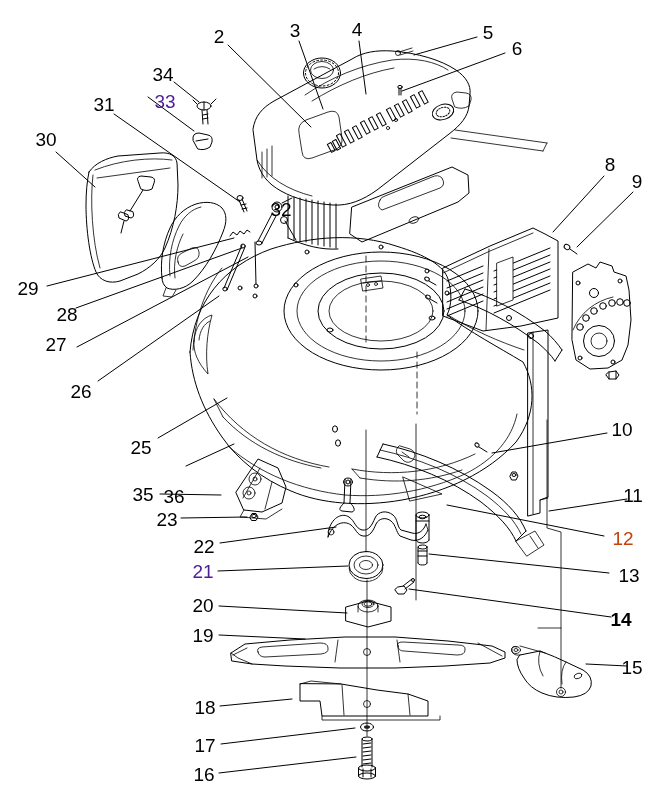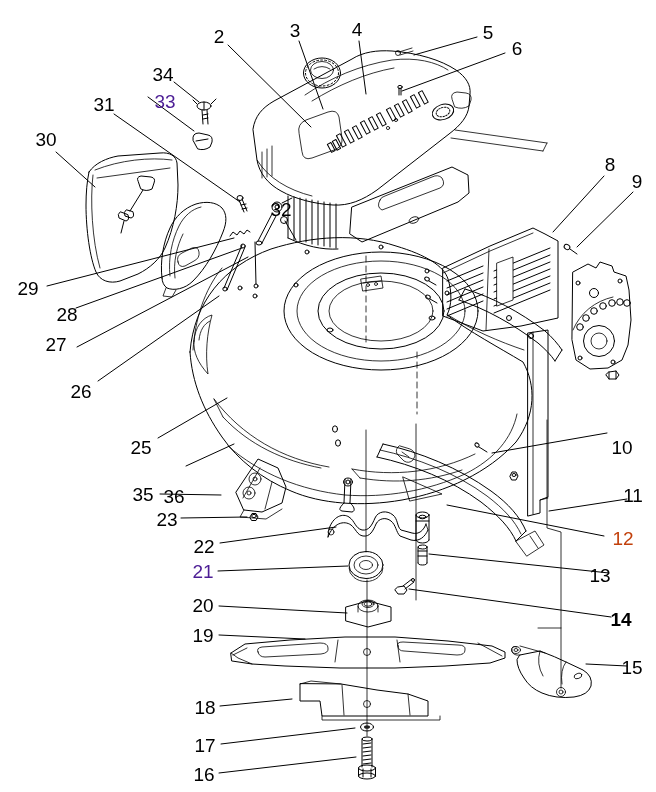--- a/index.html
+++ b/index.html
@@ -405,24 +405,24 @@
 </svg>
 
 <div id="callout-layer">
       <div class="callout" style="left: 219px; top: 36px; color: rgb(0, 0, 0);">2</div>
       <div class="callout" style="left: 295px; top: 30px; color: rgb(0, 0, 0);">3</div>
       <div class="callout" style="left: 357px; top: 29px; color: rgb(0, 0, 0);">4</div>
       <div class="callout" style="left: 488px; top: 32px; color: rgb(0, 0, 0);">5</div>
       <div class="callout" style="left: 517px; top: 48px; color: rgb(0, 0, 0);">6</div>
       <div class="callout" style="left: 610px; top: 164px; color: rgb(0, 0, 0);">8</div>
       <div class="callout" style="left: 637px; top: 181px; color: rgb(0, 0, 0);">9</div>
-      <div class="callout" style="left: 622px; top: 429px; color: rgb(0, 0, 0); margin-top: 18px;">10</div>
+      <div class="callout" style="left: 622px; top: 429px; color: rgb(0, 0, 0);">10</div>
       <div class="callout" style="left: 633px; top: 495px; color: rgb(0, 0, 0);">11</div>
       <div class="callout" style="left: 623px; top: 538px; color: #c2410c;">12</div>
-      <div class="callout" style="left: 600px; top: 575px; color: rgb(0, 0, 0);">13</div>
+      <div class="callout" style="left: 629px; top: 575px; color: rgb(0, 0, 0);">13</div>
       <div class="callout" style="left: 621px; top: 619px; color: rgb(0, 0, 0); font-weight: bold;">14</div>
       <div class="callout" style="left: 632px; top: 667px; color: rgb(0, 0, 0);">15</div>
       <div class="callout" style="left: 204px; top: 774px; color: rgb(0, 0, 0);">16</div>
       <div class="callout" style="left: 205px; top: 745px; color: rgb(0, 0, 0);">17</div>
       <div class="callout" style="left: 205px; top: 707px; color: rgb(0, 0, 0);">18</div>
       <div class="callout" style="left: 203px; top: 635px; color: rgb(0, 0, 0);">19</div>
       <div class="callout" style="left: 203px; top: 605px; color: rgb(0, 0, 0);">20</div>
       <div class="callout" style="left: 203px; top: 571px; color: #4c1d95;">21</div>
       <div class="callout" style="left: 204px; top: 546px; color: rgb(0, 0, 0);">22</div>
       <div class="callout" style="left: 167px; top: 519px; color: rgb(0, 0, 0);">23</div>

